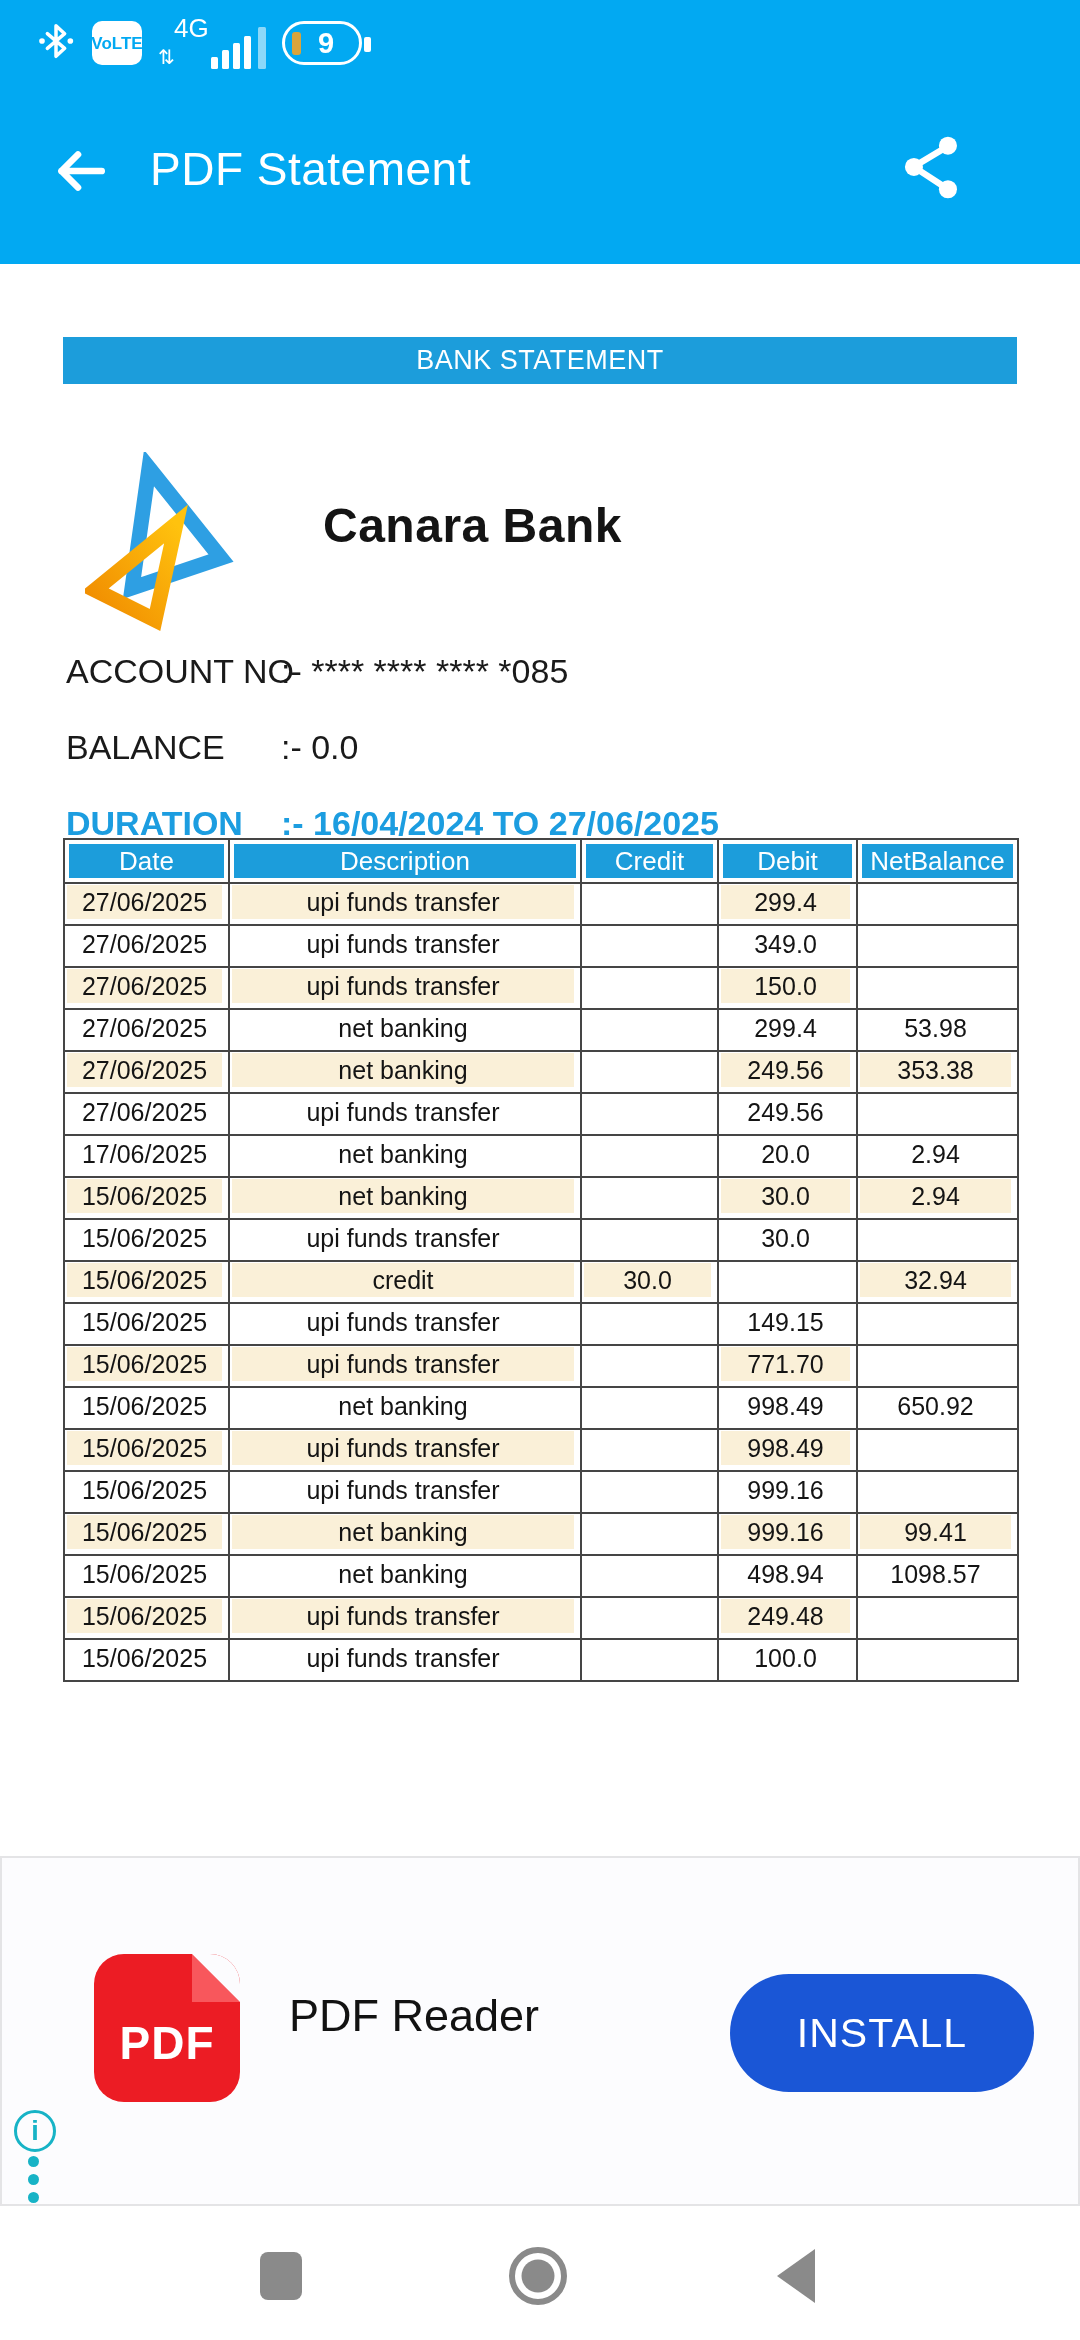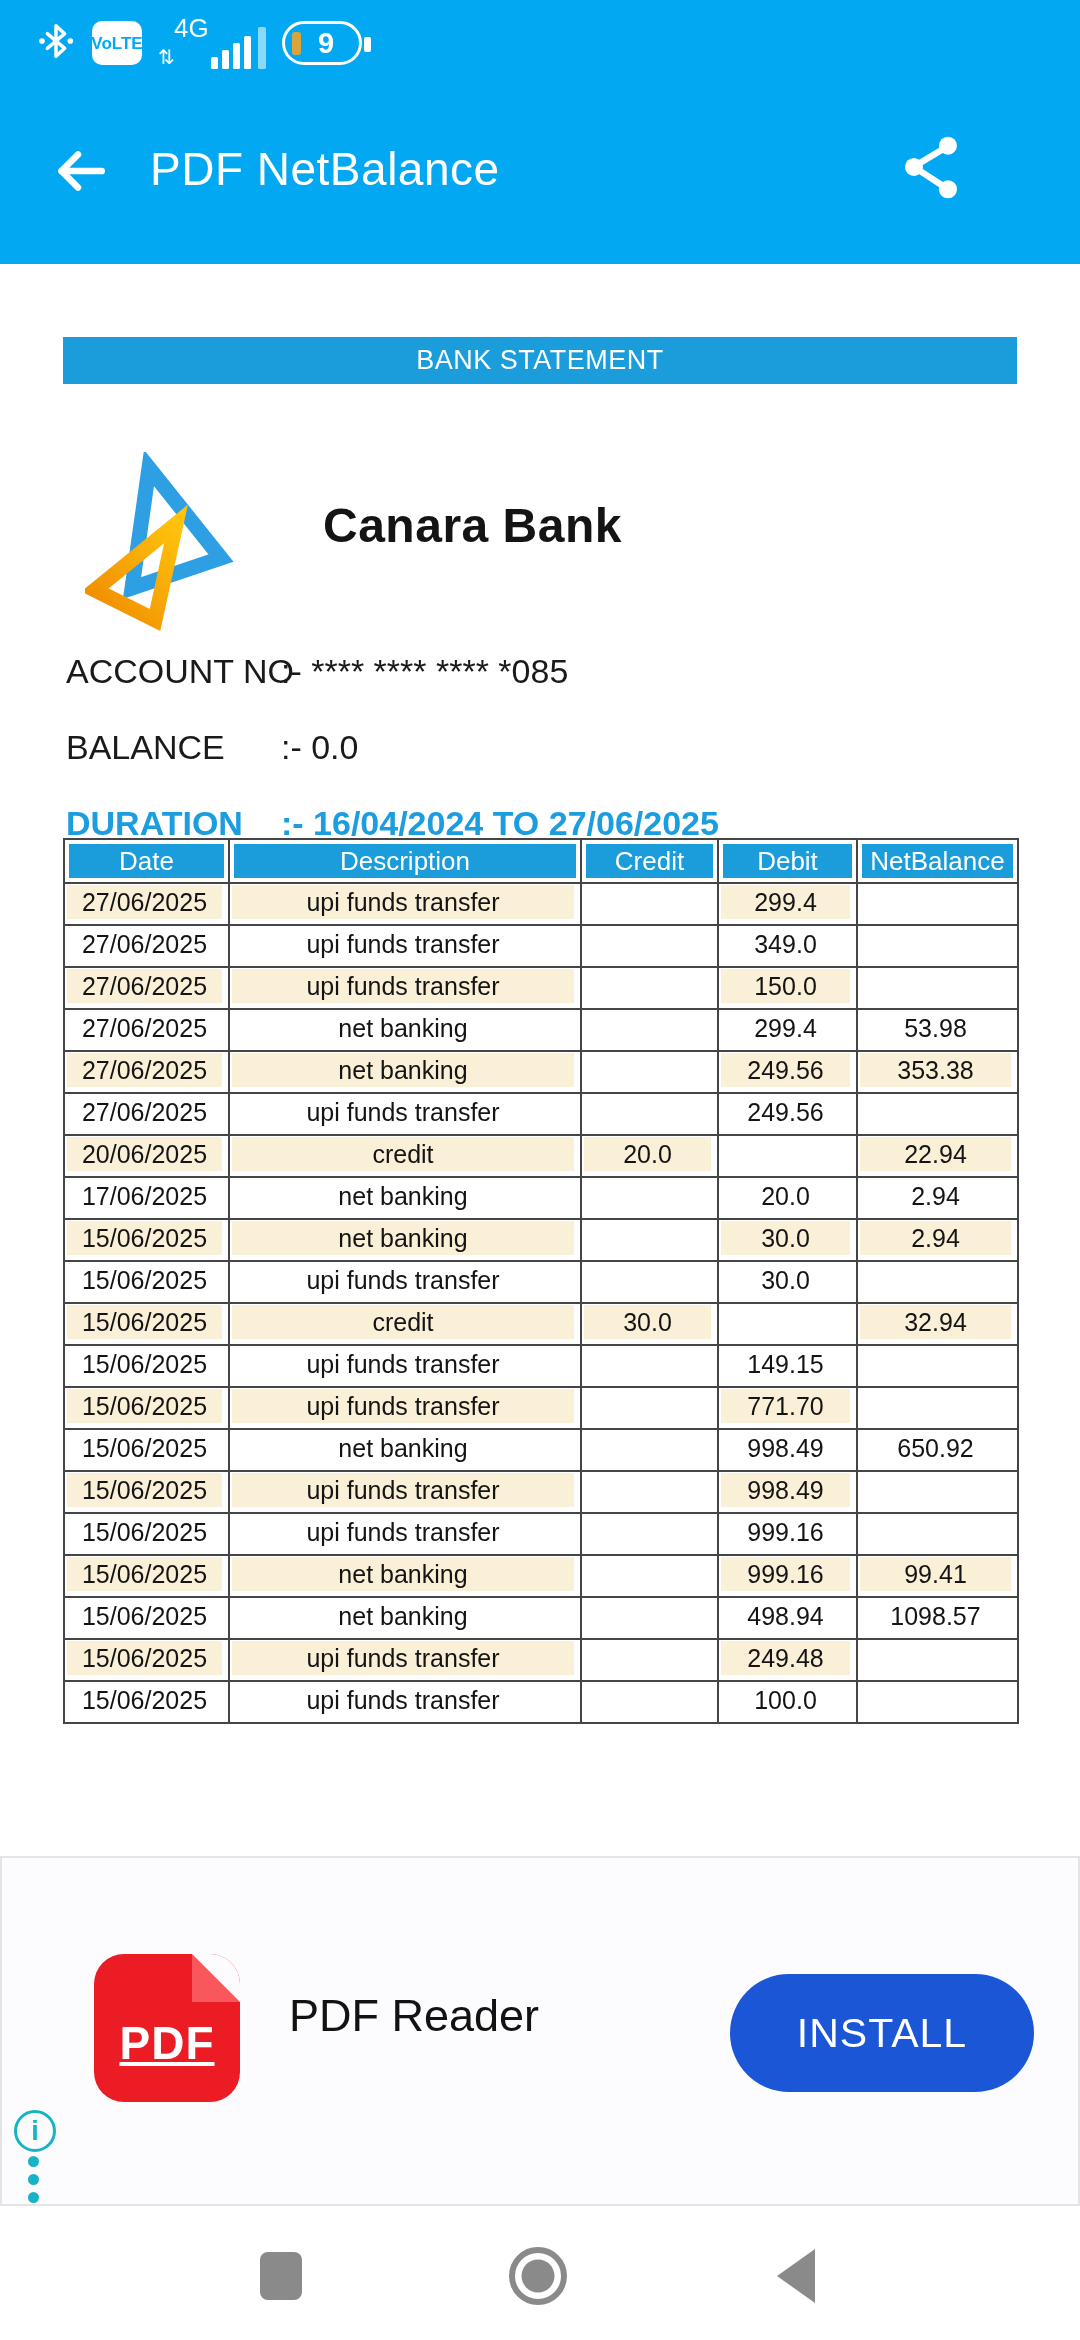--- a/index.html
+++ b/index.html
@@ -54,21 +54,21 @@
   .cell-inner { margin:1px 6px 5px 2px; height:34px; font-size:25px; color:#141414; display:flex; align-items:center; justify-content:center; }
   .cell-inner.cream { background:var(--row-cream,#FAF0D8); }
 
   
   .ad-panel { position:absolute; left:0; top:1856px; width:1080px; height:350px; background:#FCFCFE; border:2px solid #E4E4E6; }
   .pdf-icon { position:absolute; left:92px; top:96px; width:146px; height:148px; background:var(--pdf-red,#EC1C24);
     border-radius:30px; overflow:hidden; }
   .pdf-cut { position:absolute; top:0; right:0; width:48px; height:48px; background:#FCFCFE; clip-path:polygon(0 0,100% 0,100% 100%); }
   .pdf-fold { position:absolute; top:0; right:0; width:48px; height:48px; background:#F8575C; clip-path:polygon(0 0,100% 100%,0 100%); }
   .pdf-label { position:absolute; inset:0; display:flex; align-items:center; justify-content:center; padding-top:30px;
-    color:#fff; font-size:46px; font-weight:700; letter-spacing:1px;text-decoration:underline; }
+    color:#fff; font-size:46px; font-weight:700; letter-spacing:1px; }
   .ad-title { position:absolute; left:287px; top:132px; font-size:45px; font-weight:500; color:#121212; }
   .ad-rating { position:absolute; left:287px; top:196px; display:flex; align-items:center; }
   .rating-num { font-size:37px; color:#5F6368; }
   .rating-star { font-size:36px; color:#787878; margin-left:14px; }
   .rating-free { font-size:37px; color:#9CA1A7; letter-spacing:3px; margin-left:36px; }
   .install-btn { position:absolute; left:728px; top:116px; width:304px; height:118px; border-radius:60px;
     background:var(--install-blue,#1A56D6); color:#fff; font-size:41px; letter-spacing:1px;
     display:flex; align-items:center; justify-content:center; cursor:pointer; border:none; font-family:inherit; }
   .info-icon { position:absolute; left:12px; top:252px; width:42px; height:42px; border:3px solid var(--teal,#17B3C6);
     border-radius:50%; color:var(--teal,#17B3C6); font-size:27px; font-weight:700; display:flex; align-items:center; justify-content:center; cursor:pointer; }
@@ -118,21 +118,21 @@
           <span class="nub"></span>
         </span>
       </div>
     </div>
 
     <span class="appbar-back">
       <svg width="66" height="66" viewBox="0 0 64 64" fill="none">
         <path d="M54 32 H15 M15 32 L31 16 M15 32 L31 48" stroke="#fff" stroke-width="6.5" stroke-linecap="round" stroke-linejoin="round"></path>
       </svg>
     </span>
-    <h1 class="app-title">PDF NetBalance</h1>
+    <h1 class="app-title">PDF Statement</h1>
     <span class="appbar-share">
       <svg width="64" height="68" viewBox="0 0 60 64" fill="none">
         <circle cx="45" cy="11" r="8.5" fill="#fff"></circle>
         <circle cx="13" cy="31" r="8.5" fill="#fff"></circle>
         <circle cx="45" cy="52" r="8.5" fill="#fff"></circle>
         <path d="M39 15 L19 27 M19 35 L39 48" stroke="#fff" stroke-width="6"></path>
       </svg>
     </span>
   </header>
 
@@ -285,37 +285,20 @@
             </td>
             <td>
               <div class="cell-inner">249.56</div>
             </td>
             <td>
               <div class="cell-inner"></div>
             </td>
           </tr>
           <tr>
             <td>
-              <div class="cell-inner cream">20/06/2025</div>
-            </td>
-            <td>
-              <div class="cell-inner cream">credit</div>
-            </td>
-            <td>
-              <div class="cell-inner cream">20.0</div>
-            </td>
-            <td>
-              <div class="cell-inner"></div>
-            </td>
-            <td>
-              <div class="cell-inner cream">22.94</div>
-            </td>
-          </tr>
-          <tr>
-            <td>
               <div class="cell-inner">17/06/2025</div>
             </td>
             <td>
               <div class="cell-inner">net banking</div>
             </td>
             <td>
               <div class="cell-inner"></div>
             </td>
             <td>
               <div class="cell-inner">20.0</div>

